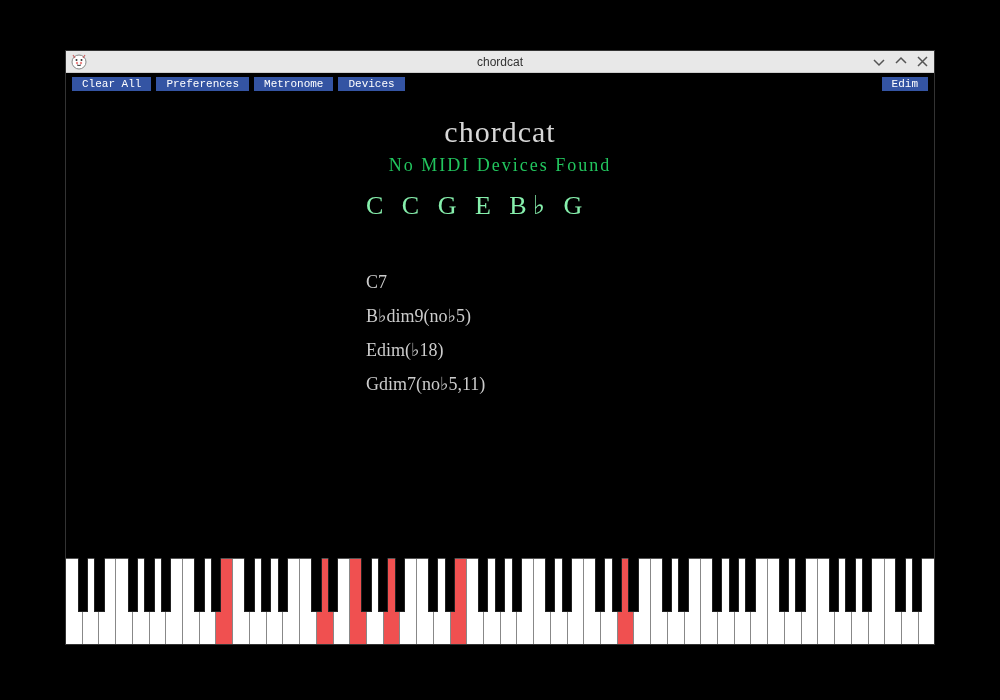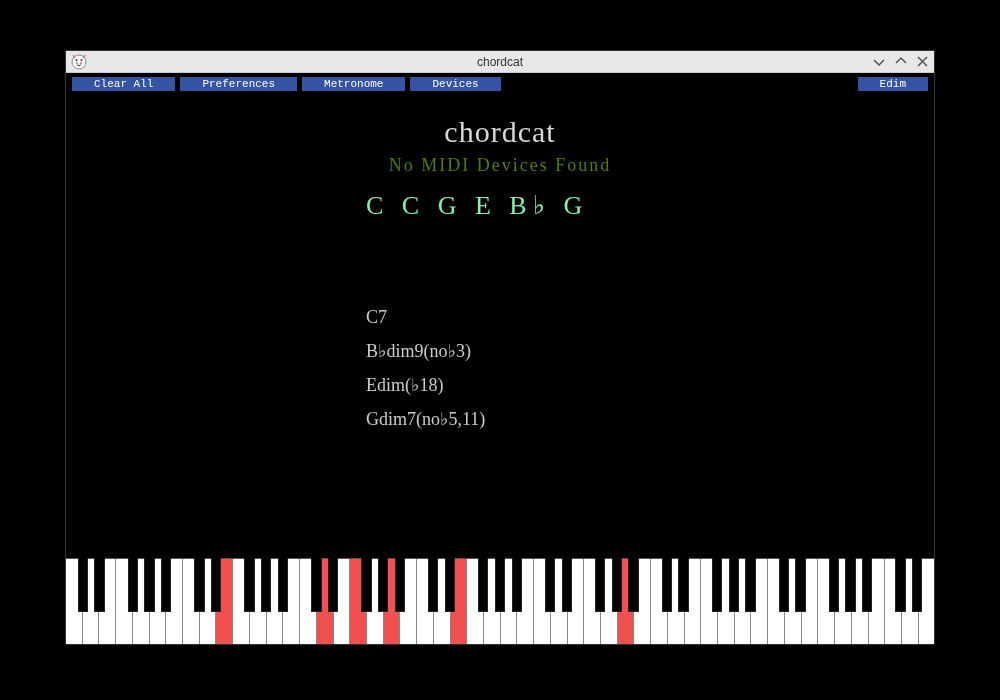--- a/index.html
+++ b/index.html
@@ -53,21 +53,21 @@
     padding: 4px 6px;
     gap: 5px;
     background: #000;
   }
   .toolbar .spacer { flex: 1; }
   .tool-btn {
     background: #3454a3;
     color: #fff;
     font-family: "Courier New", monospace;
     font-size: 11px;
-    padding: 1px 22px;
+    padding: 1px 10px;
     border: none;
     cursor: pointer;
   }
 
   .content {
     position: relative;
     width: 100%;
     height: calc(100% - 22px - 22px - 90px);
     color: #c7c7c7;
     font-family: "Comic Sans MS", "Segoe Script", cursive;
@@ -79,38 +79,37 @@
     font-size: 30px;
     letter-spacing: 1px;
     color: #d8d8d8;
   }
   .status-line {
     position: absolute;
     left: 50%; transform: translateX(-50%);
     top: 60px;
     font-size: 18px;
     letter-spacing: 2px;
-    color: #4d7c0f;
+    color: #22c55e;
   }
   .notes-line {
     position: absolute;
     left: 300px;
     top: 95px;
     font-size: 26px;
     letter-spacing: 6px;
     color: #86efac;
   }
   .chords-list {
     position: absolute;
     left: 300px;
     top: 170px;
     font-size: 18px;
     line-height: 34px;
     color: #ccc;
-    margin-top: 35px;
   }
 
   .piano {
     position: absolute;
     left: 0; bottom: 0;
     width: 100%;
     height: 90px;
     background: #000;
   }
   .whites {
@@ -191,21 +190,21 @@
     <div class="spacer"></div>
     <button class="tool-btn">Edim</button>
   </div>
 
   <div class="content">
     <div class="app-title">chordcat</div>
     <div class="status-line">No MIDI Devices Found</div>
     <div class="notes-line">C  C  G  E  B♭ G</div>
     <div class="chords-list">
         <div>C7</div>
-        <div>B♭dim9(no♭3)</div>
+        <div>B♭dim9(no♭5)</div>
         <div>Edim(♭18)</div>
         <div>Gdim7(no♭5,11)</div>
       </div>
   </div>
 
   <div class="piano">
     <div class="whites">
         <div class="wkey"></div>
         <div class="wkey"></div>
         <div class="wkey"></div>

